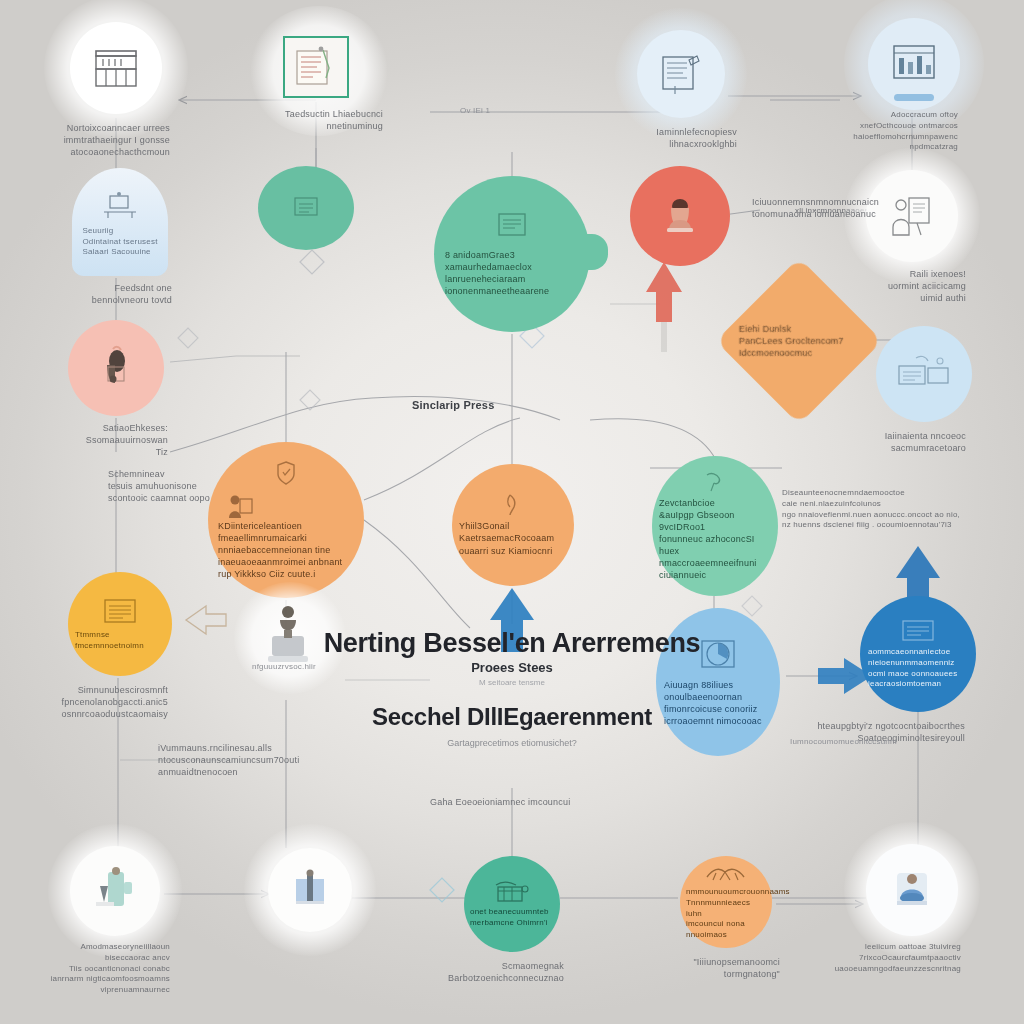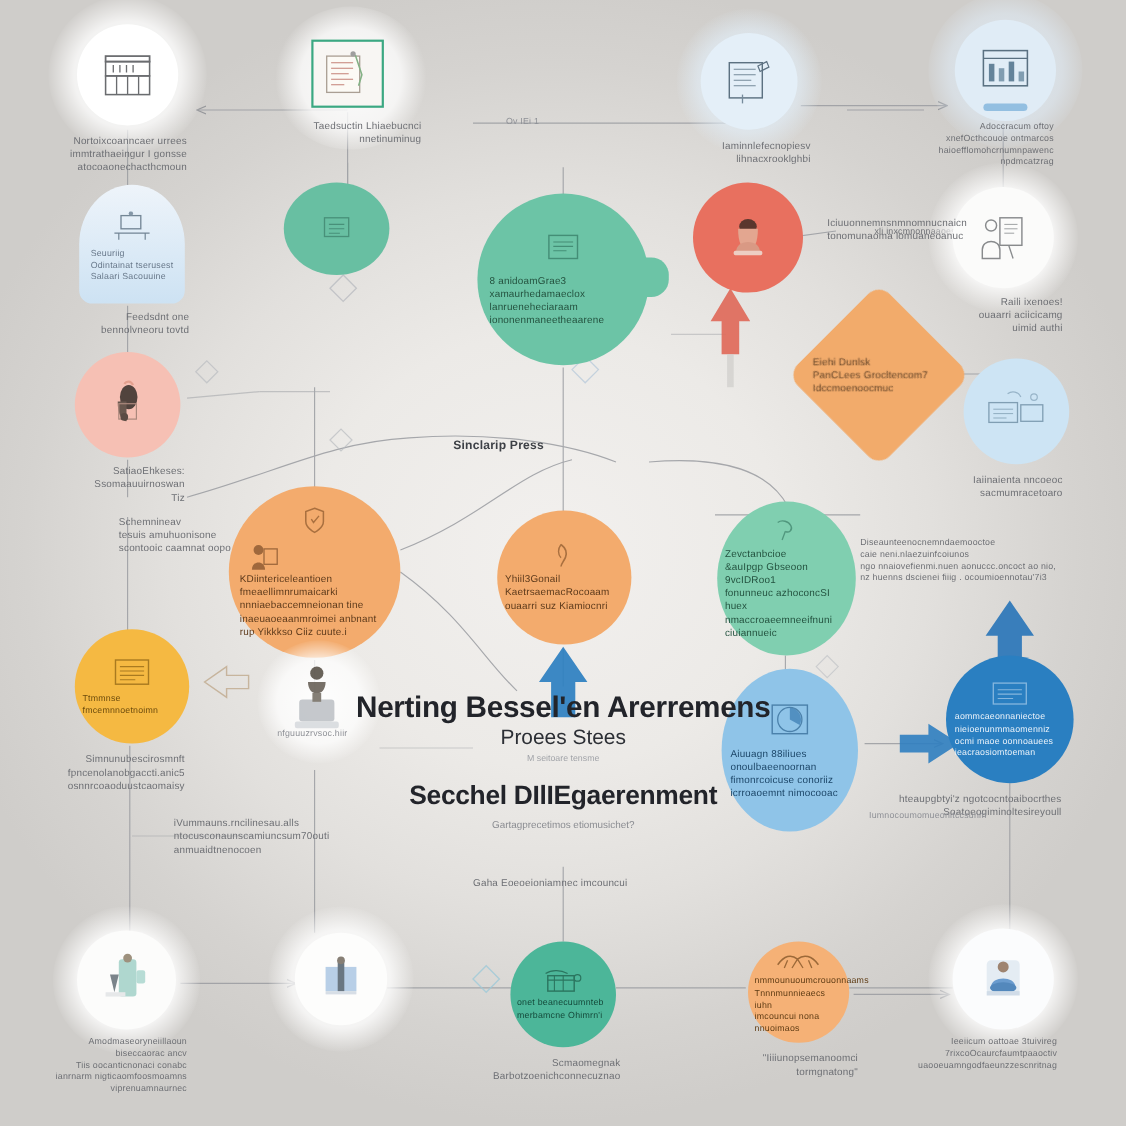--- a/index.html
+++ b/index.html
@@ -64,21 +64,21 @@
   #title-block{
     position:absolute;left:50%;transform:translateX(-50%);
     width:480px;text-align:center;
   }
   .title-main{
     font-size:27px;font-weight:700;color:#22242a;
     letter-spacing:-.3px;line-height:1.12;
     filter:blur(.3px);
   }
   .title-sub{
-    font-size:19px;font-weight:400;color:#2c2f35;
+    font-size:13px;font-weight:700;color:#2c2f35;
     margin-top:2px;filter:blur(.3px);
   }
   .title-main2{
     font-size:24px;font-weight:700;color:#22242a;
     margin-top:16px;letter-spacing:-.3px;filter:blur(.3px);
   }
   .title-tiny{font-size:9px;color:#8b8d92;margin-top:7px;filter:blur(.5px);}
   .title-micro{font-size:8px;color:#a2a4a9;margin-top:3px;filter:blur(.5px);}
 </style>
 </head>
@@ -312,21 +312,21 @@
         <svg width="50" height="46" viewBox="0 0 50 46">
           <rect x="22" y="5" width="20" height="25" fill="none" stroke="#6f7275" stroke-width="1.3"></rect>
           <path d="M26,11 h12 M26,15 h12 M26,19 h9" stroke="#8b8e91" stroke-width=".9"></path>
           <circle cx="14" cy="12" r="5" fill="none" stroke="#6f7275" stroke-width="1.3"></circle>
           <path d="M6,34 C6,24 22,24 22,34 l0,8 l-16,0 Z" fill="none" stroke="#6f7275" stroke-width="1.3"></path>
           <path d="M30,30 l4,12" stroke="#6f7275" stroke-width="1.2"></path>
         </svg>
       </span>
     </div>
     <div class="caption ptxt s9" style="top:98px;">Raili ixenoes!
-ouaarri aciicicamg
+uormint aciicicamg
 uimid authi</div>
   </div>
 
   <div class="node" style="left:68px;top:320px;">
     <div class="shape circle" style="width:96px;height:96px;background:#f6c0b4;">
       <span class="sketch">
         <svg width="46" height="46" viewBox="0 0 46 46">
           <ellipse cx="24" cy="16" rx="8" ry="11" fill="#2e2824"></ellipse>
           <path d="M14,20 C14,32 18,38 22,38 l0,-18 Z" fill="#4a4038"></path>
           <rect x="15" y="22" width="16" height="14" fill="none" stroke="#9a7c70" stroke-width="1.1"></rect>

